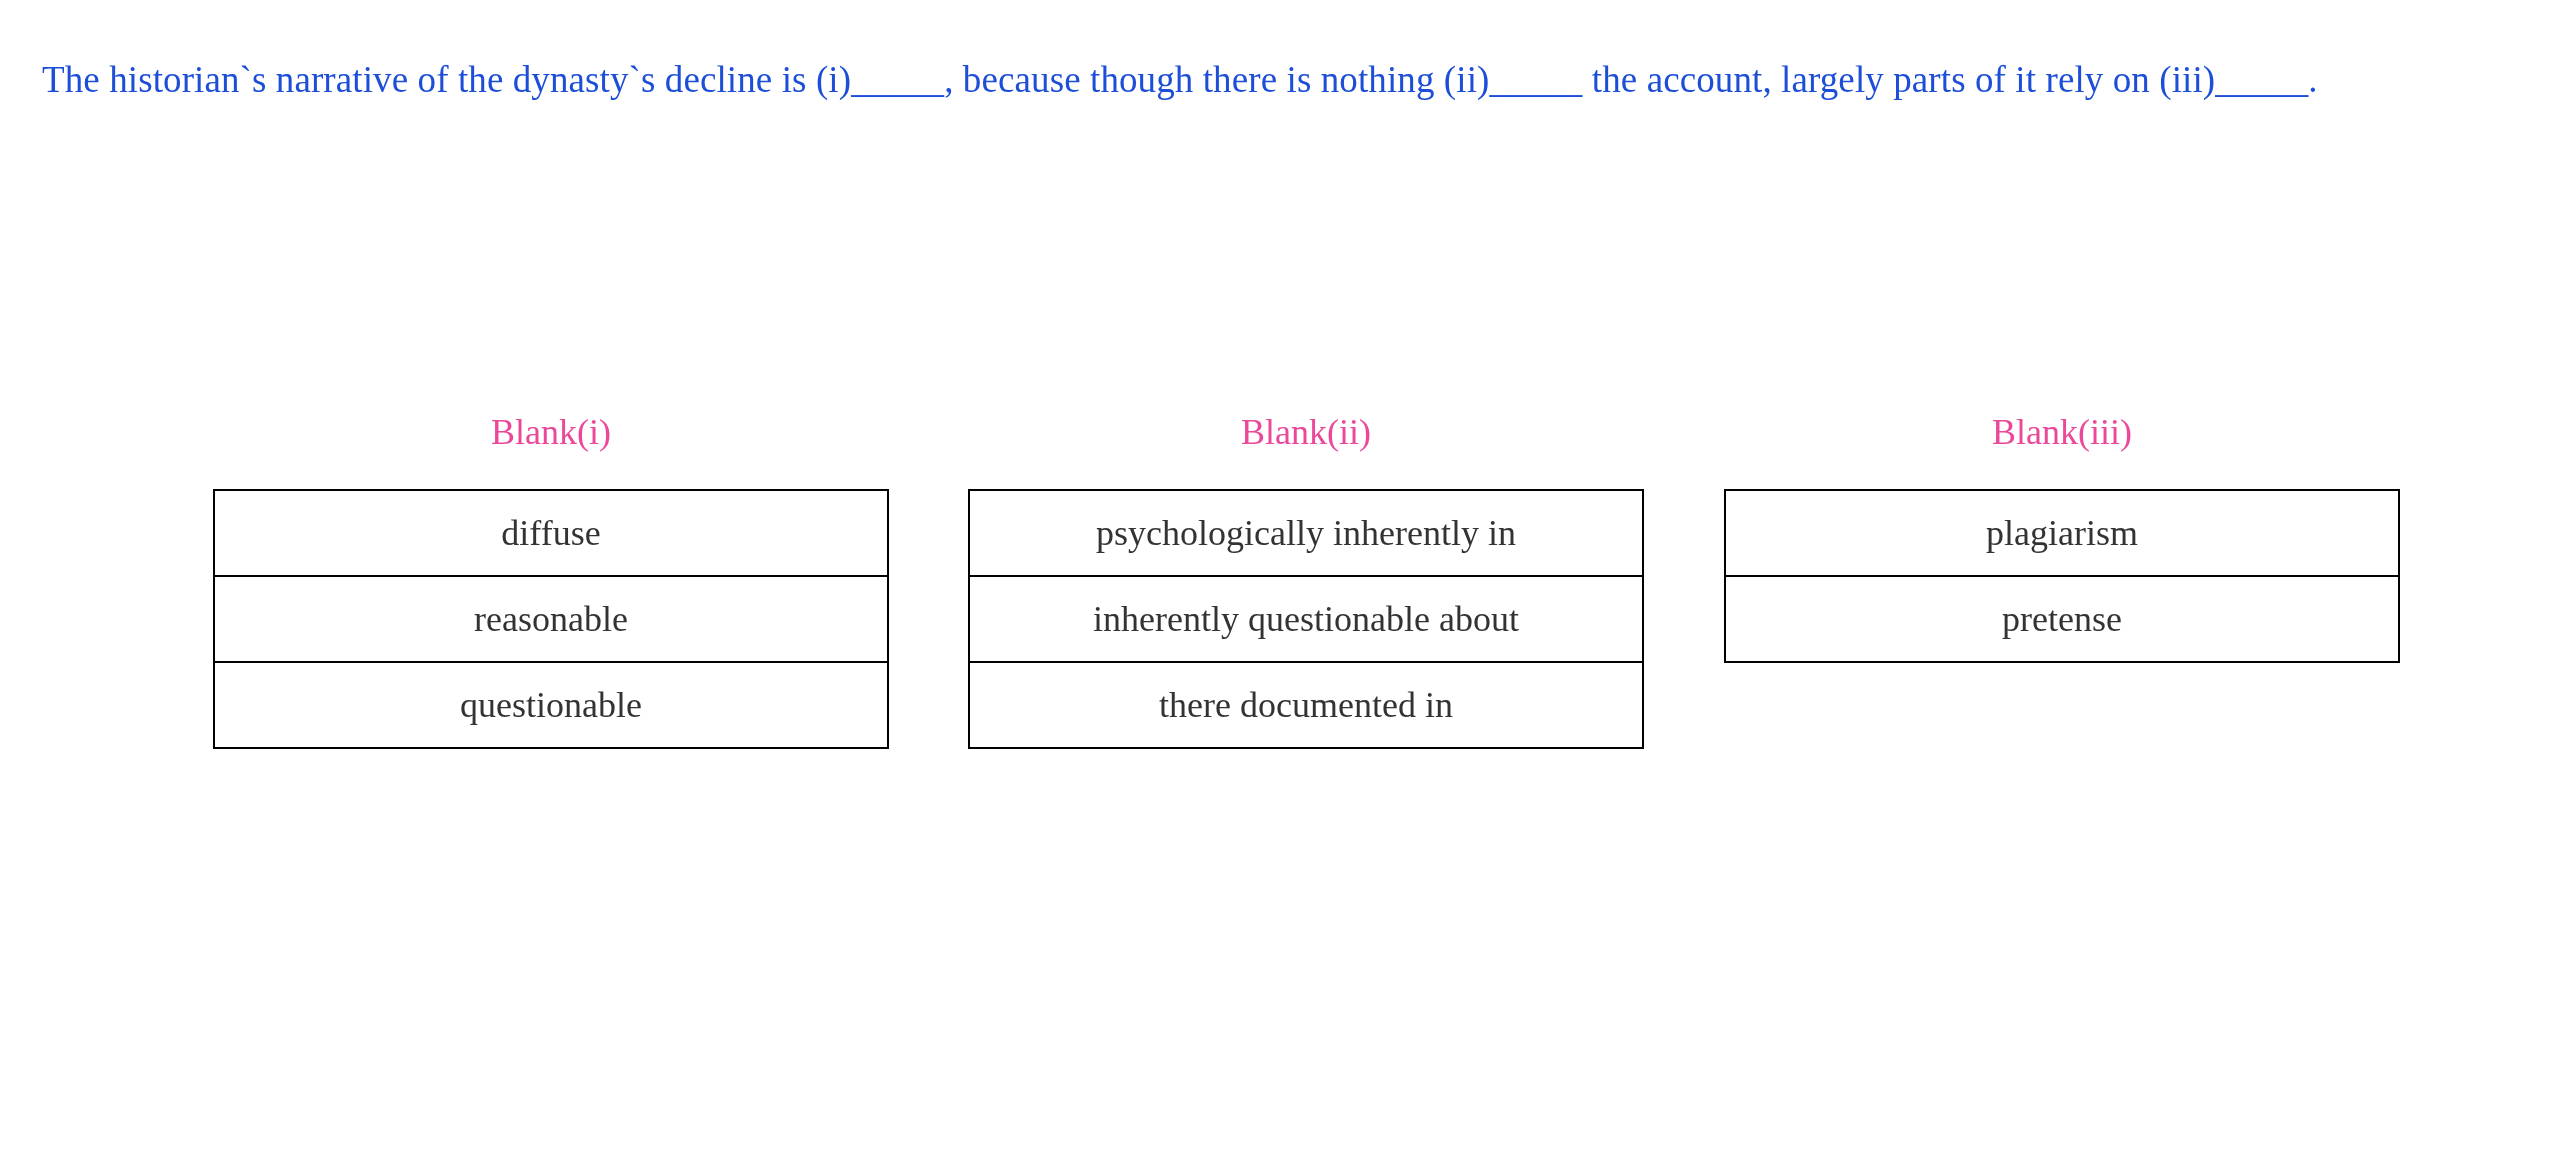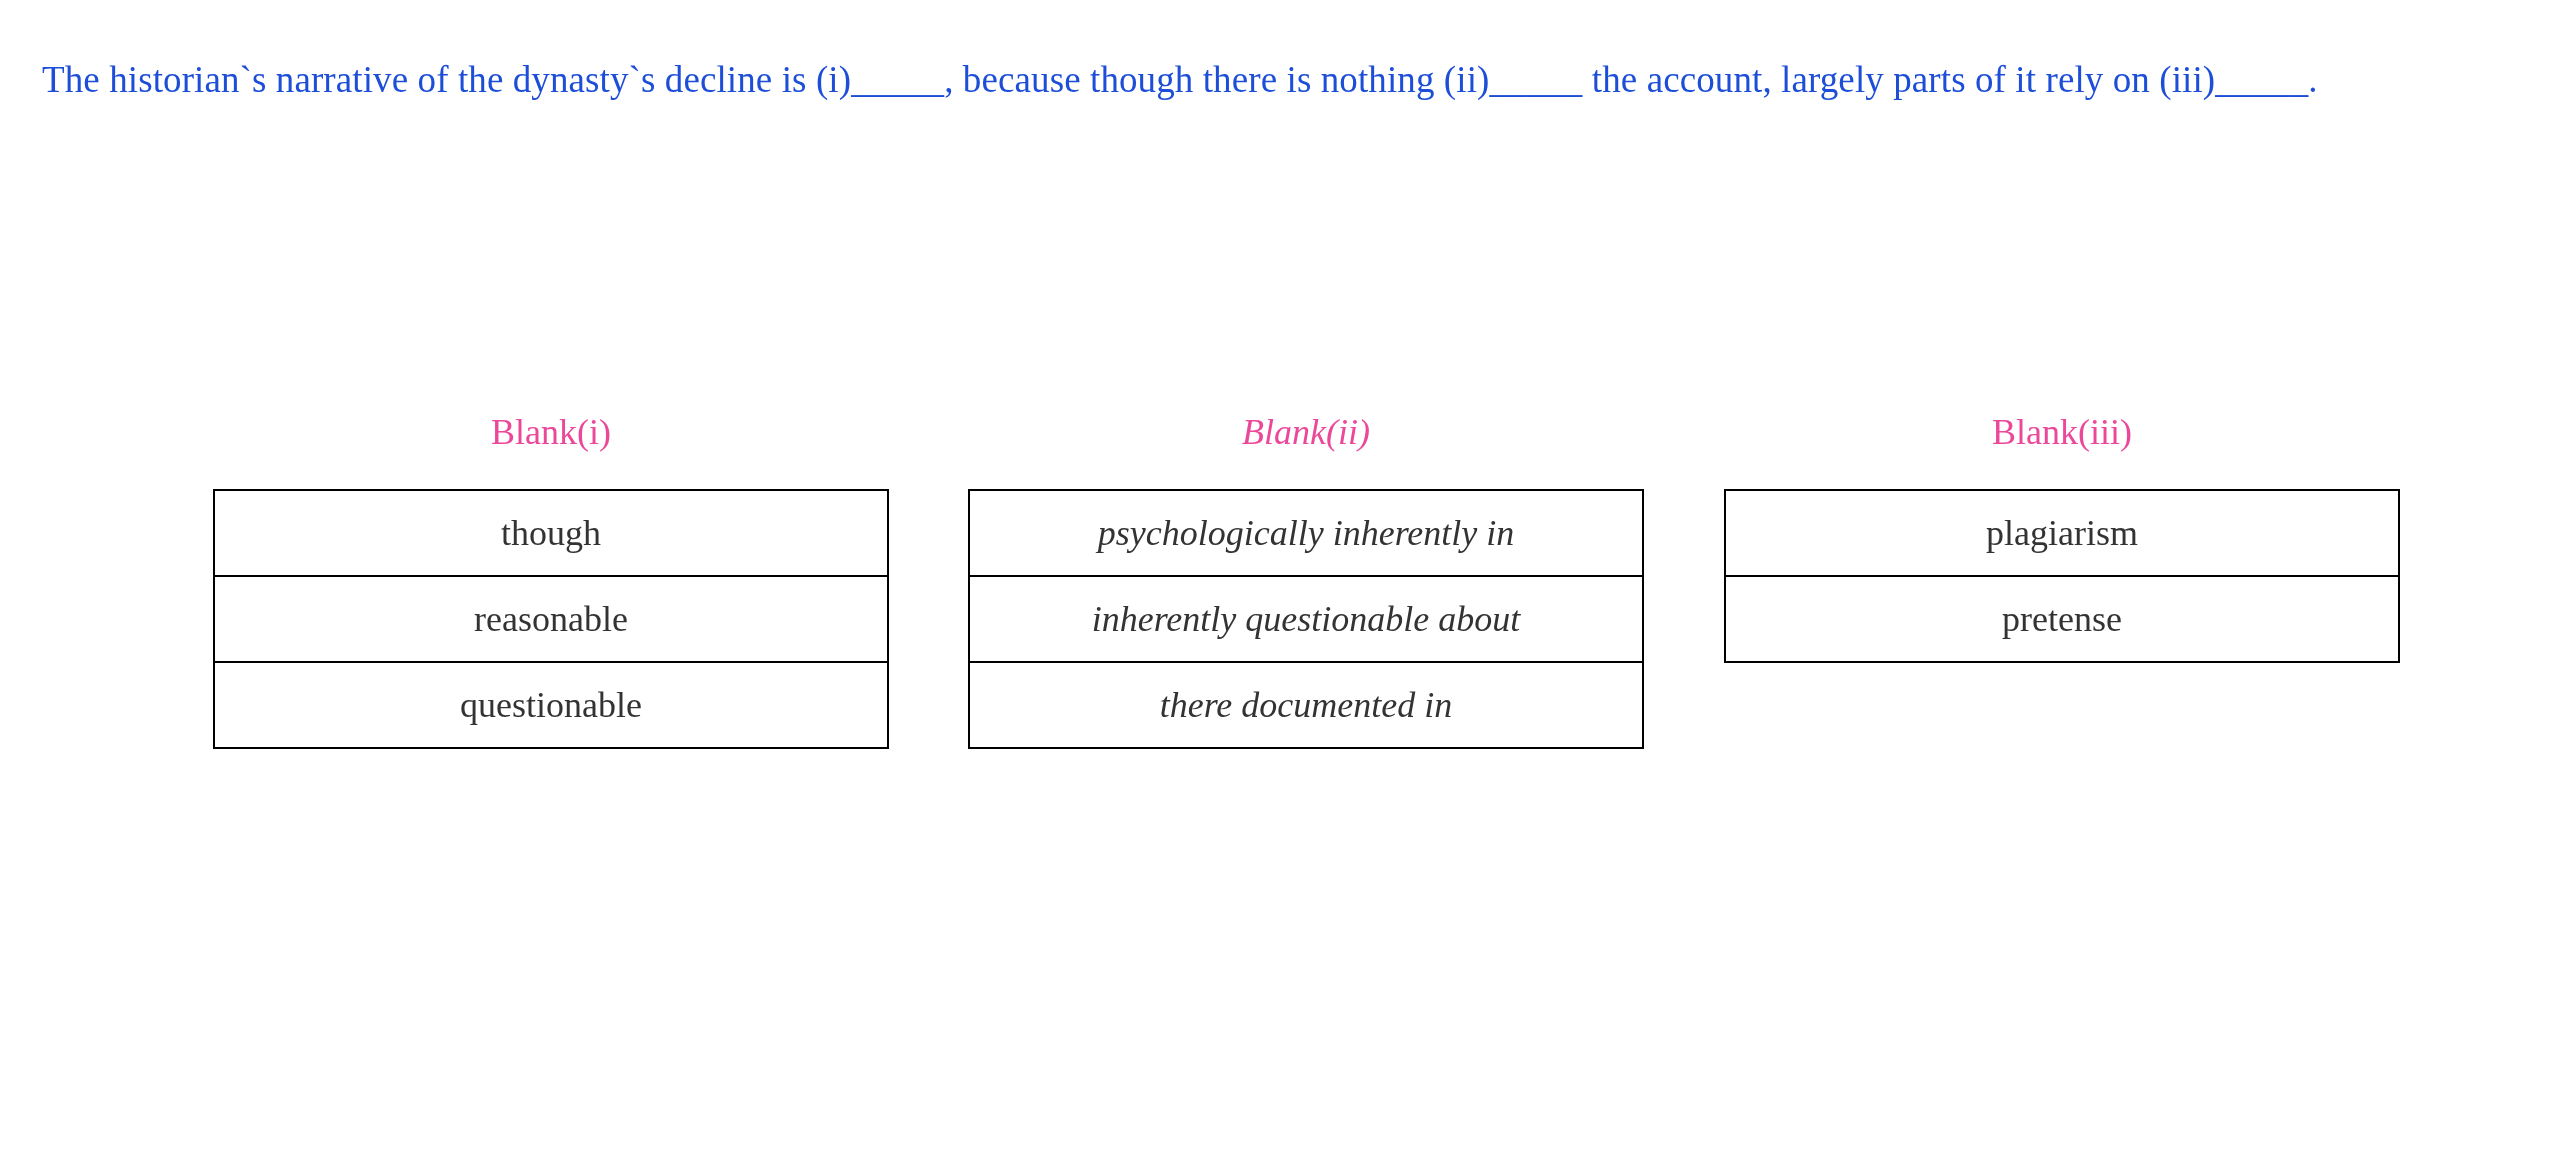--- a/index.html
+++ b/index.html
@@ -37,21 +37,21 @@
     top: 0;
     width: 2576px;
     height: 1171px;
   }
 
   .blank-group {
     position: absolute;
     top: 410px;
   }
   .blank-group.group-1 { left: 213px; width: 676px; }
-  .blank-group.group-2 { left: 968px; width: 676px; font-style: italic; }
+  .blank-group.group-2 { left: 968px; width: 676px; }
   .blank-group.group-3 { left: 1724px; width: 676px; font-family: Liberation Serif, serif; }
 
   .blank-header {
     text-align: center;
     font-size: 36px;
     line-height: 44px;
     color: #ec4899;
     margin-bottom: 35px;
     white-space: nowrap;
   }
@@ -84,21 +84,21 @@
 
 <div id="question-prompt">The historian`s narrative of the dynasty`s decline is (i)_____, because though there is nothing (ii)_____ the account, largely parts of it rely on (iii)_____.</div>
 
 <div id="answer-area">
 
   <div class="blank-group group-1">
     <div class="blank-header">Blank(i)</div>
     <table class="option-table">
       <tbody>
         <tr>
-          <td>though</td>
+          <td>diffuse</td>
         </tr>
         <tr>
           <td>reasonable</td>
         </tr>
         <tr>
           <td>questionable</td>
         </tr>
       </tbody>
     </table>
   </div>

